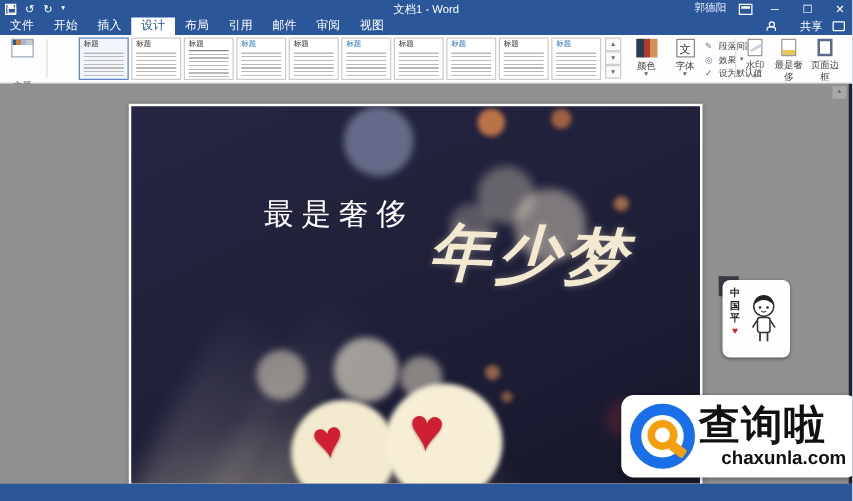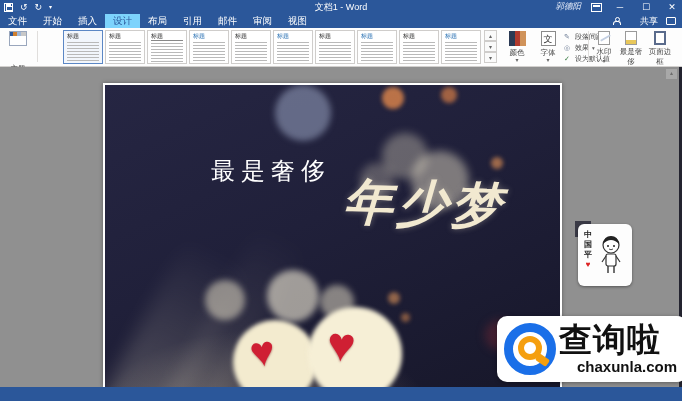--- a/index.html
+++ b/index.html
@@ -9,29 +9,29 @@
 
   
   .titlebar { position:absolute; left:0; top:0; width:682px; height:14px; color:#fff; }
   .qat { position:absolute; left:4px; top:1px; display:flex; gap:7px; align-items:center; height:12px; }
   .qat .ic { color:#fff; font-size:9px; line-height:12px; cursor:default; }
   .qat .sv { width:9px; height:9px; border:1px solid #fff; position:relative; }
   .qat .sv::before { content:""; position:absolute; left:1px; top:0; width:5px; height:3px; background:#fff; }
   .qat .sv::after { content:""; position:absolute; left:1px; bottom:0; width:5px; height:3px; border:1px solid #fff; }
   .tb-title { position:absolute; left:0; right:0; top:1px; text-align:center; font-size:9px; color:#fff; }
   .tb-right { position:absolute; right:2px; top:0; display:flex; align-items:center; height:14px; gap:10px; }
-  .tb-user { font-size:8.5px; color:#e8eefc;font-style:italic; }
+  .tb-user { font-size:8.5px; color:#e8eefc; }
   .wbtn { font-size:9px; color:#fff; width:16px; text-align:center; line-height:14px; }
   .ropt { width:11px; height:9px; border:1px solid #fff; position:relative; }
   .ropt::before { content:""; position:absolute; left:1px; top:1px; right:1px; height:2px; background:#fff; }
 
   
   .tabrow { position:absolute; left:0; top:14px; width:682px; height:14px; display:flex; align-items:stretch; color:#fff; }
   .tab { padding:0 8px; line-height:14px; font-size:9.5px; cursor:default; }
-  .tab.active { background:#7dd3fc; color:#2b579a; }
+  .tab.active { background:#ffffff; color:#2b579a; }
   .tellme { display:flex; align-items:center; gap:4px; margin-left:6px; color:#dbe4f5; font-size:9px; }
   .mag { width:7px; height:7px; position:relative; }
   .mag::before { content:""; position:absolute; left:0; top:0; width:5px; height:5px; border:1px solid #dbe4f5; border-radius:50%; }
   .mag::after { content:""; position:absolute; right:0; bottom:0; width:3px; height:1px; background:#dbe4f5; transform:rotate(45deg); }
   .tab-right { margin-left:auto; display:flex; align-items:center; gap:8px; padding-right:6px; }
   .share { display:flex; align-items:center; gap:20px; font-size:9px; color:#fff; }
   .person { width:7px; height:8px; position:relative; }
   .person::before { content:""; position:absolute; left:2px; top:0; width:3px; height:3px; border:1px solid #fff; border-radius:50%; }
   .person::after { content:""; position:absolute; left:0; bottom:0; width:6px; height:3px; border:1px solid #fff; border-bottom:none; border-radius:3px 3px 0 0; }
   .cmticon { width:10px; height:8px; border:1px solid #fff; border-radius:1px; }

